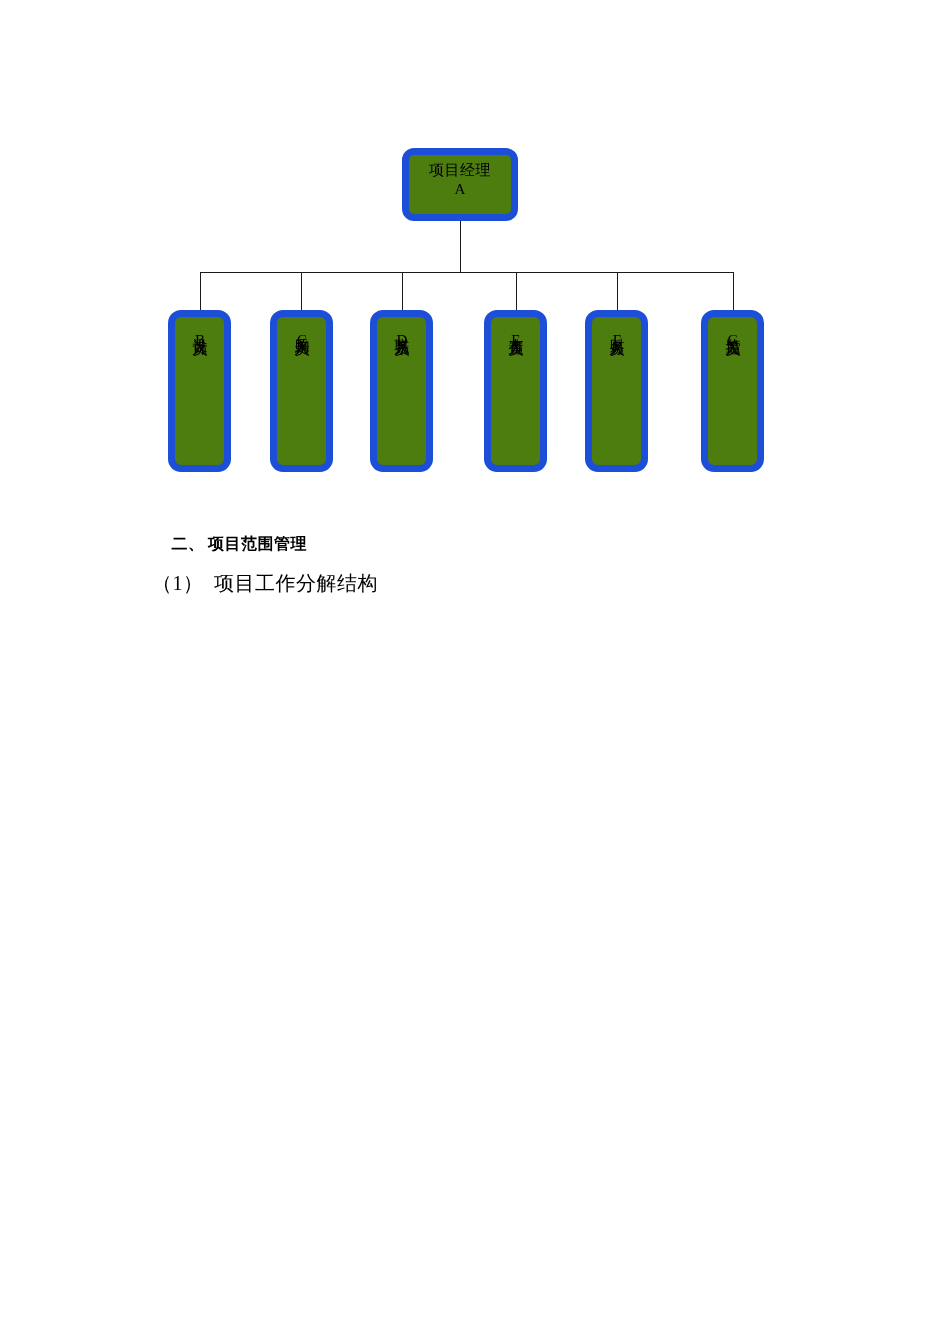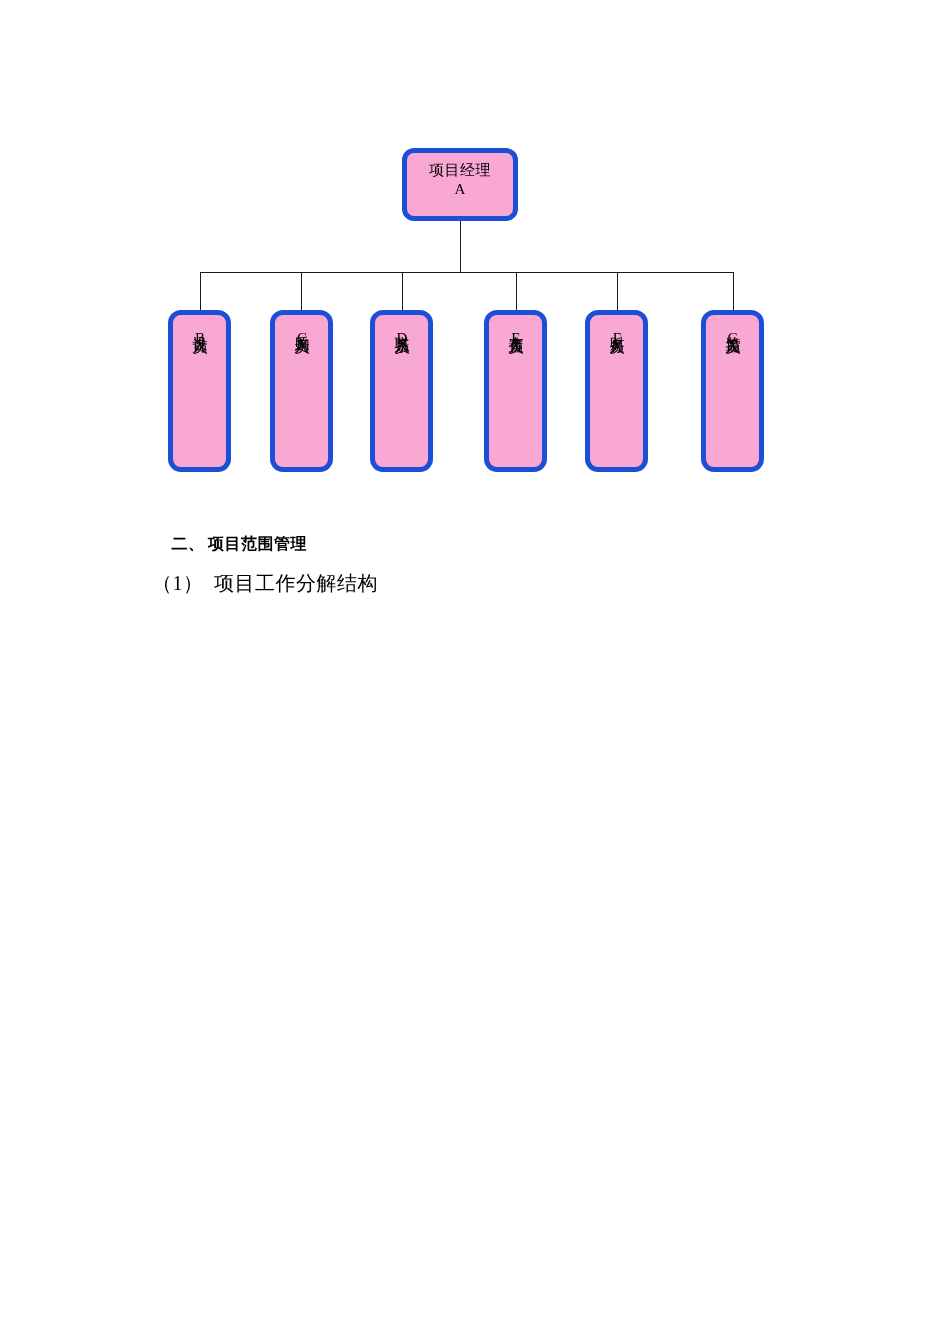--- a/index.html
+++ b/index.html
@@ -29,22 +29,22 @@
     position: absolute;
     left: 0;
     top: 0;
     width: 950px;
     height: 500px;
   }
 
   .node {
     position: absolute;
     box-sizing: border-box;
-    border: 5px solid #1d4ed8;
-    background: #f9a8d4;
+    border: 7px solid #1d4ed8;
+    background: #4d7c0f;
   }
 
   .root-node {
     left: 402px;
     top: 148px;
     width: 116px;
     height: 73px;
     border-radius: 12px;
     display: flex;
     flex-direction: column;

